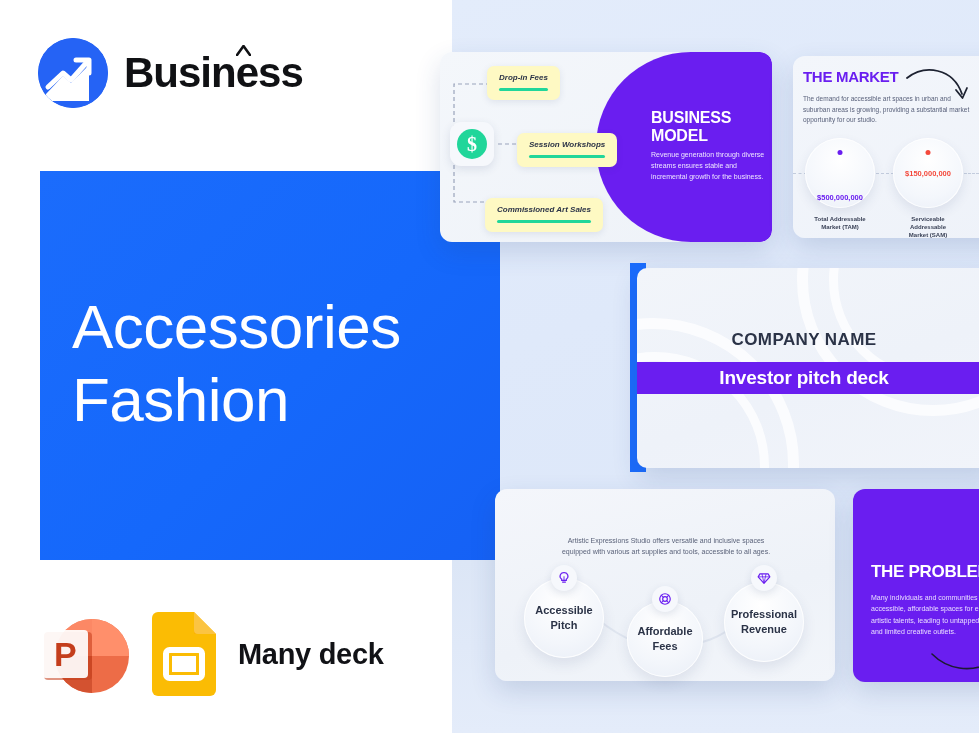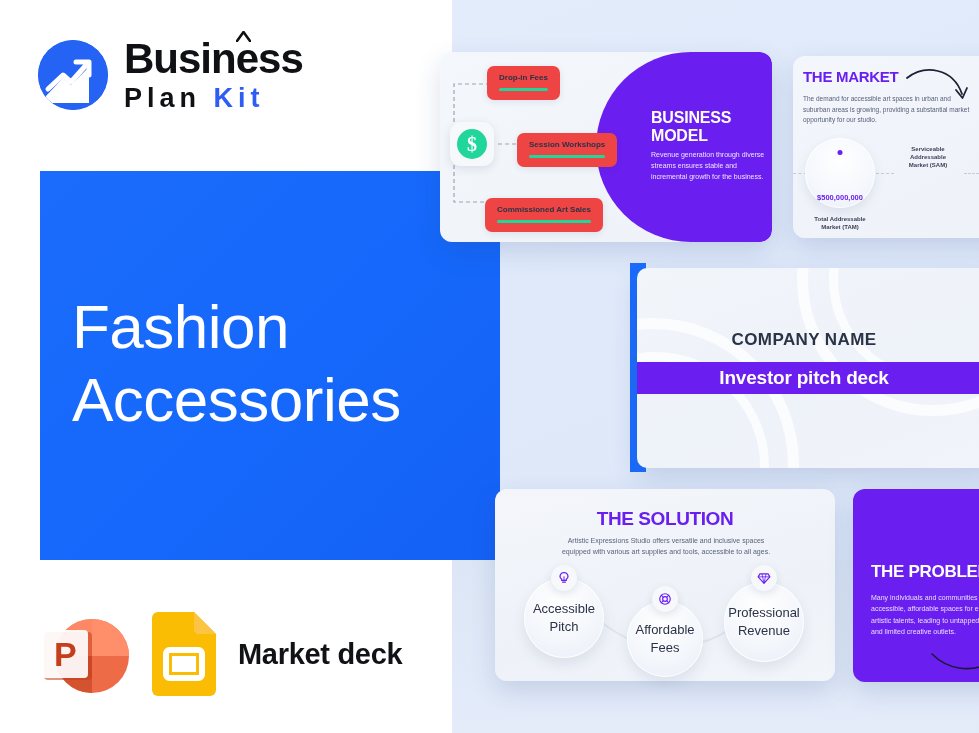--- a/index.html
+++ b/index.html
@@ -73,23 +73,24 @@
     background:linear-gradient(150deg,#f4f7fb 0%,#eef2f8 100%);}
   .bm-purple{
     position:absolute;right:0;top:0;width:176px;height:190px;
     background:#6a1ef0;border-radius:96px 12px 12px 96px;
   }
   .bm-title{position:absolute;left:651px;top:109px;width:120px;
     color:#fff;font-size:16px;font-weight:bold;line-height:1.14;letter-spacing:-0.2px;}
   .bm-body{position:absolute;left:651px;top:150px;width:114px;
     color:#efe6ff;font-size:7px;line-height:1.55;}
   .bm-chip{
-    position:absolute;background:#ef4444;border-radius:7px;
+    position:absolute;background:#fef9c3;border-radius:7px;
     box-shadow:0 2px 7px rgba(40,60,110,.10);
     padding:7px 12px 9px 12px;
+    font-style:italic;
   }
   .bm-chip span{font-size:8px;font-weight:bold;color:#2b3347;display:block;white-space:nowrap;}
   .bm-chip i{display:block;height:2.6px;background:#21d69a;border-radius:2px;margin-top:6px;}
   .bm-chip1{left:487px;top:66px;}
   .bm-chip2{left:517px;top:133px;}
   .bm-chip3{left:485px;top:198px;}
   .bm-dollar-box{
     position:absolute;left:450px;top:122px;width:44px;height:44px;border-radius:11px;
     background:#f6f8fc;box-shadow:0 3px 10px rgba(40,60,110,.12);
     display:flex;align-items:center;justify-content:center;
@@ -137,21 +138,21 @@
     background:linear-gradient(165deg,#f4f6fb 0%,#eef2f8 60%,#f2f5fa 100%);}
   .sol-title{position:absolute;left:495px;top:508px;width:340px;text-align:center;
     color:#6a1ef0;font-size:19px;font-weight:bold;letter-spacing:-0.4px;}
   .sol-body{position:absolute;left:555px;top:535px;width:222px;text-align:center;
     color:#5a6279;font-size:7px;line-height:1.62;}
   .sol-node{position:absolute;text-align:center;}
   .sol-circ{border-radius:50%;
     background:radial-gradient(circle at 46% 30%,#ffffff 0%,#f3f6fb 58%,#e8edf6 100%);
     box-shadow:0 6px 14px rgba(40,60,110,.10), inset 0 0 0 1px rgba(255,255,255,.85);
     display:flex;align-items:center;justify-content:center;}
-  .sol-circ span{font-size:13px;font-weight:normal;color:#2b3347;line-height:1.4;text-align:center;}
+  .sol-circ span{font-size:11px;font-weight:bold;color:#2b3347;line-height:1.4;text-align:center;}
   .sol-badge{position:absolute;width:26px;height:26px;border-radius:50%;
     background:#f6f8fc;box-shadow:0 3px 8px rgba(40,60,110,.13);
     display:flex;align-items:center;justify-content:center;}
 
   
   .slide-pr{left:853px;top:489px;width:160px;height:193px;
     background:#6a1ef0;border-radius:12px;}
   .pr-title{position:absolute;left:871px;top:562px;color:#fff;font-size:17px;
     font-weight:bold;letter-spacing:-0.3px;white-space:nowrap;}
   .pr-body{position:absolute;left:871px;top:592px;width:150px;color:#e9ddff;
@@ -180,29 +181,26 @@
         <circle cx="35" cy="35" r="35" fill="none"></circle>
       </svg>
     </div>
     <div class="logo-words">
       <div class="logo-line1">
         <span>Business</span>
         <svg class="logo-hat" viewBox="0 0 15 11">
           <path d="M1 10 L7.5 1 L14 10" stroke="#101114" stroke-width="2.6" fill="none" stroke-linecap="round" stroke-linejoin="round"></path>
         </svg>
       </div>
-      <div class="logo-line2">
-        <span>Plan </span><span class="logo-kit">Kit</span>
-      </div>
     </div>
   </div>
 
   <div class="hero-title">
+    <div>Accessories</div>
     <div>Fashion</div>
-    <div>Accessories</div>
   </div>
 
   <div class="bottom-row">
     <div class="ppt-icon">
       <svg width="90" height="92" viewBox="0 0 90 92">
         <circle cx="52" cy="48" r="37" fill="#ed6c47"></circle>
         <path d="M52 11 A37 37 0 0 1 89 48 L52 48 Z" fill="#ff8f6b"></path>
         <path d="M15 48 A37 37 0 0 0 52 85 L52 48 Z" fill="#d35230"></path>
         <path d="M15 48 A37 37 0 0 1 52 11 L52 48 Z" fill="#ff8f6b" opacity=".82"></path>
         <rect x="4" y="24" width="48" height="48" rx="4" fill="#c43e1c" opacity=".55"></rect>
@@ -212,21 +210,21 @@
     </div>
     <div class="slides-icon">
       <svg width="64" height="84" viewBox="0 0 64 84">
         <path d="M6 0 H42 L64 22 V78 A6 6 0 0 1 58 84 H6 A6 6 0 0 1 0 78 V6 A6 6 0 0 1 6 0 Z" fill="#fbbc04"></path>
         <path d="M42 0 L64 22 H46 A4 4 0 0 1 42 18 Z" fill="#fde293"></path>
         <path d="M42 0 L64 22 H42 Z" fill="#f9ab00" opacity=".55"></path>
         <rect x="14" y="38" width="36" height="28" rx="3.5" fill="none" stroke="#ffffff" stroke-width="6"></rect>
         <rect x="20" y="44" width="24" height="16" fill="#ffffff"></rect>
       </svg>
     </div>
-    <div class="bottom-label">Market deck</div>
+    <div class="bottom-label">Many deck</div>
   </div>
 
   <div class="slide slide-bm">
     <div class="bm-purple"></div>
   </div>
   <svg class="bm-lines" viewBox="0 0 332 190">
     <path d="M31 74 L14 74 L14 32 L52 32" stroke="#9aa4bb" stroke-width="1.2" fill="none" stroke-dasharray="4 3"></path>
     <path d="M31 74 L14 74 L14 150 L52 150" stroke="#9aa4bb" stroke-width="1.2" fill="none" stroke-dasharray="4 3"></path>
     <path d="M58 92 L82 92" stroke="#9aa4bb" stroke-width="1.2" fill="none" stroke-dasharray="4 3"></path>
   </svg>
@@ -265,41 +263,44 @@
     <div class="mk-circ">
       <span class="mk-dot" style="background:#6a1ef0;"></span>
       <span class="mk-val" style="color:#6a1ef0;margin-top:48px;">$500,000,000</span>
     </div>
     <div class="mk-cap">
       <div>Total Addressable</div>
       <div>Market (TAM)</div>
     </div>
   </div>
   <div class="mk-stat mk-stat2">
+    <div class="mk-circ">
+      <span class="mk-dot" style="background:#f4493c;"></span>
+      <span class="mk-val" style="color:#f4493c;">$150,000,000</span>
+    </div>
     <div class="mk-cap">
       <div>Serviceable Addressable</div>
       <div>Market (SAM)</div>
     </div>
   </div>
 
   <div class="blue-accent"></div>
   <div class="slide slide-pd"></div>
   <div class="pd-rings">
     <div class="pd-ring" style="right:-40px;top:-92px;width:190px;height:190px;"></div>
     <div class="pd-ring" style="right:-72px;top:-124px;width:250px;height:250px;border-width:11px;"></div>
     <div class="pd-ring" style="left:-96px;bottom:-112px;width:210px;height:210px;"></div>
     <div class="pd-ring" style="left:-130px;bottom:-142px;width:270px;height:270px;border-width:11px;"></div>
   </div>
   <div class="pd-company">COMPANY NAME</div>
   <div class="pd-band">
     <span>Investor pitch deck</span>
   </div>
 
   <div class="slide slide-sol"></div>
-  <div class="sol-title">THE SOLUTION</div>
   <div class="sol-body">Artistic Expressions Studio offers versatile and inclusive spaces equipped with various art supplies and tools, accessible to all ages.</div>
   <svg style="position:absolute;left:530px;top:590px;width:280px;height:70px;" viewBox="0 0 280 70">
     <path d="M66 28 C96 52 112 56 140 56" stroke="#dfe5ef" stroke-width="2" fill="none"></path>
     <path d="M140 56 C172 56 190 48 216 28" stroke="#dfe5ef" stroke-width="2" fill="none"></path>
   </svg>
 
   <div class="sol-node" style="left:524px;top:578px;">
     <div class="sol-circ" style="width:80px;height:80px;">
       <span>
         <span style="display:block">Accessible</span>

